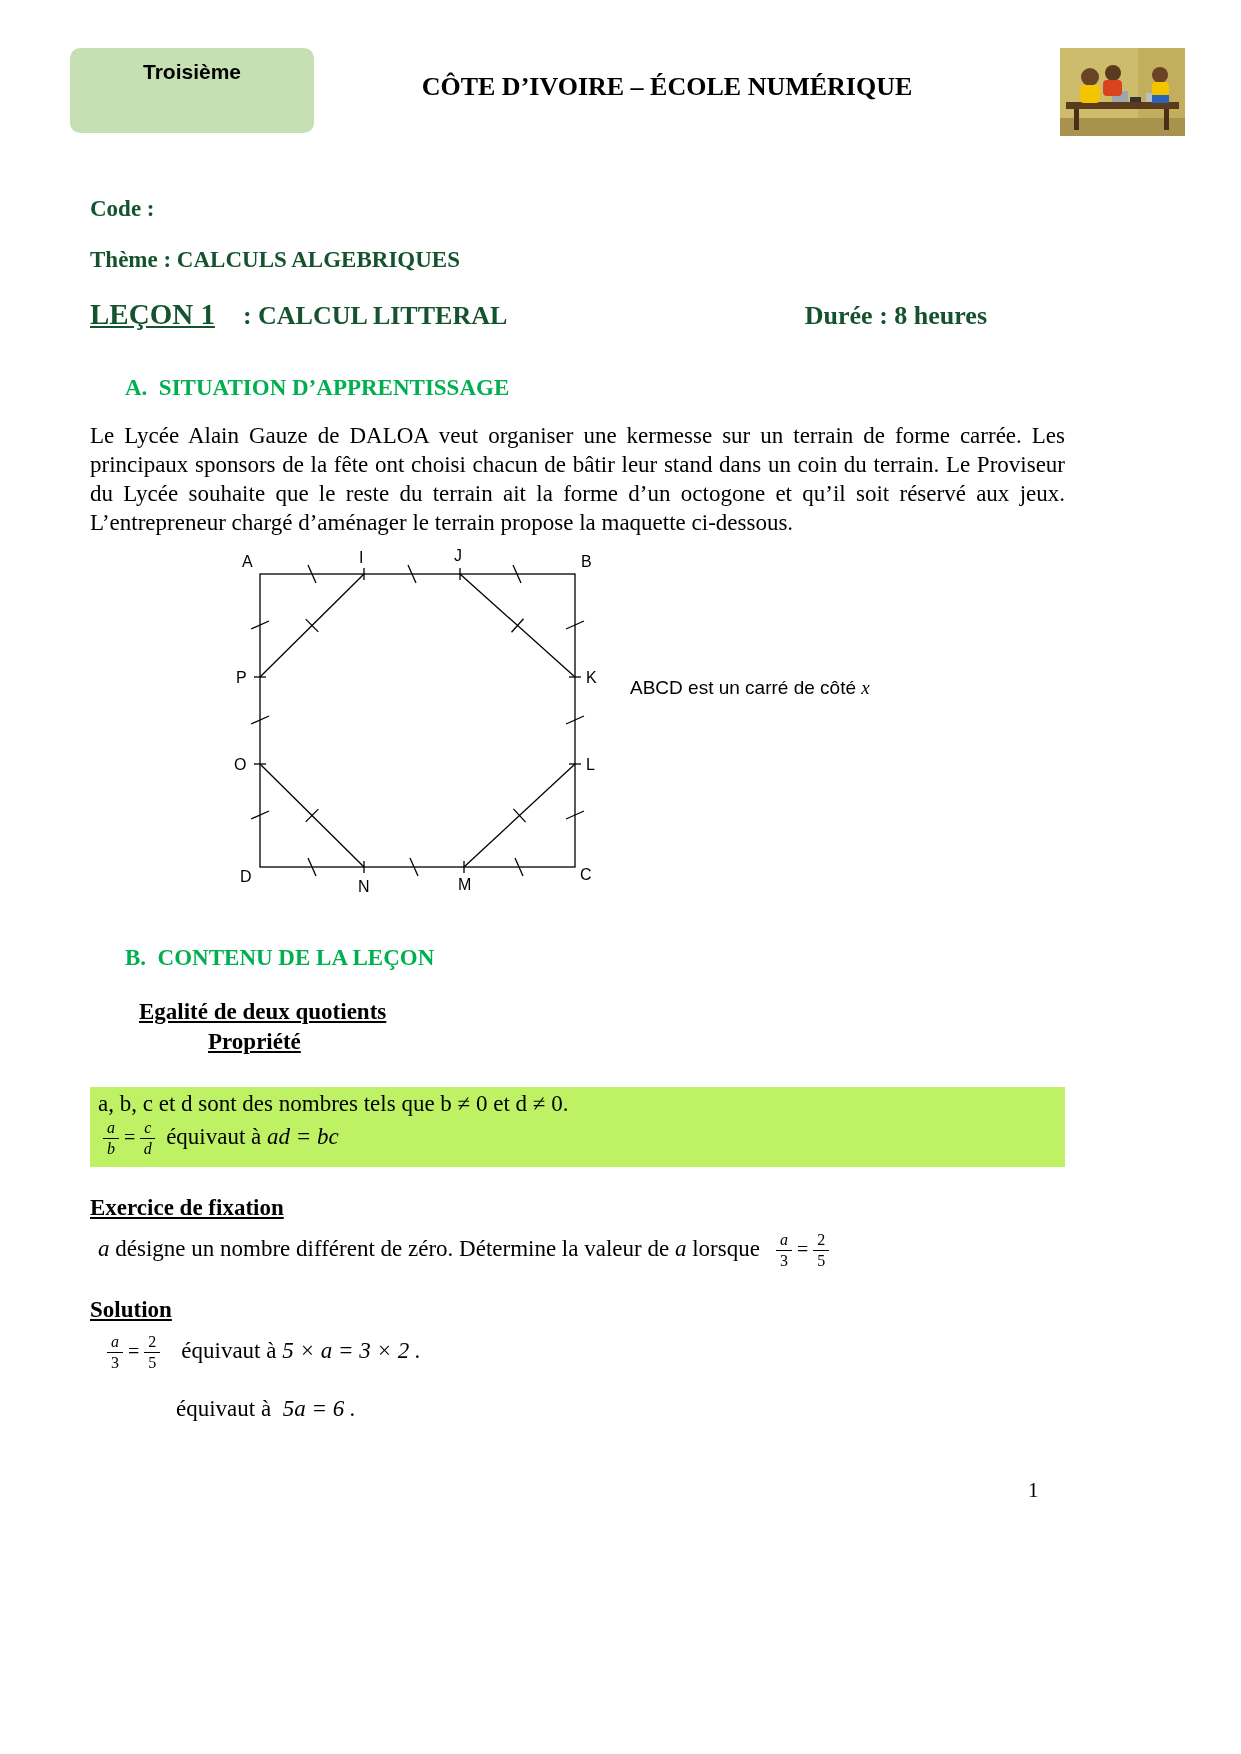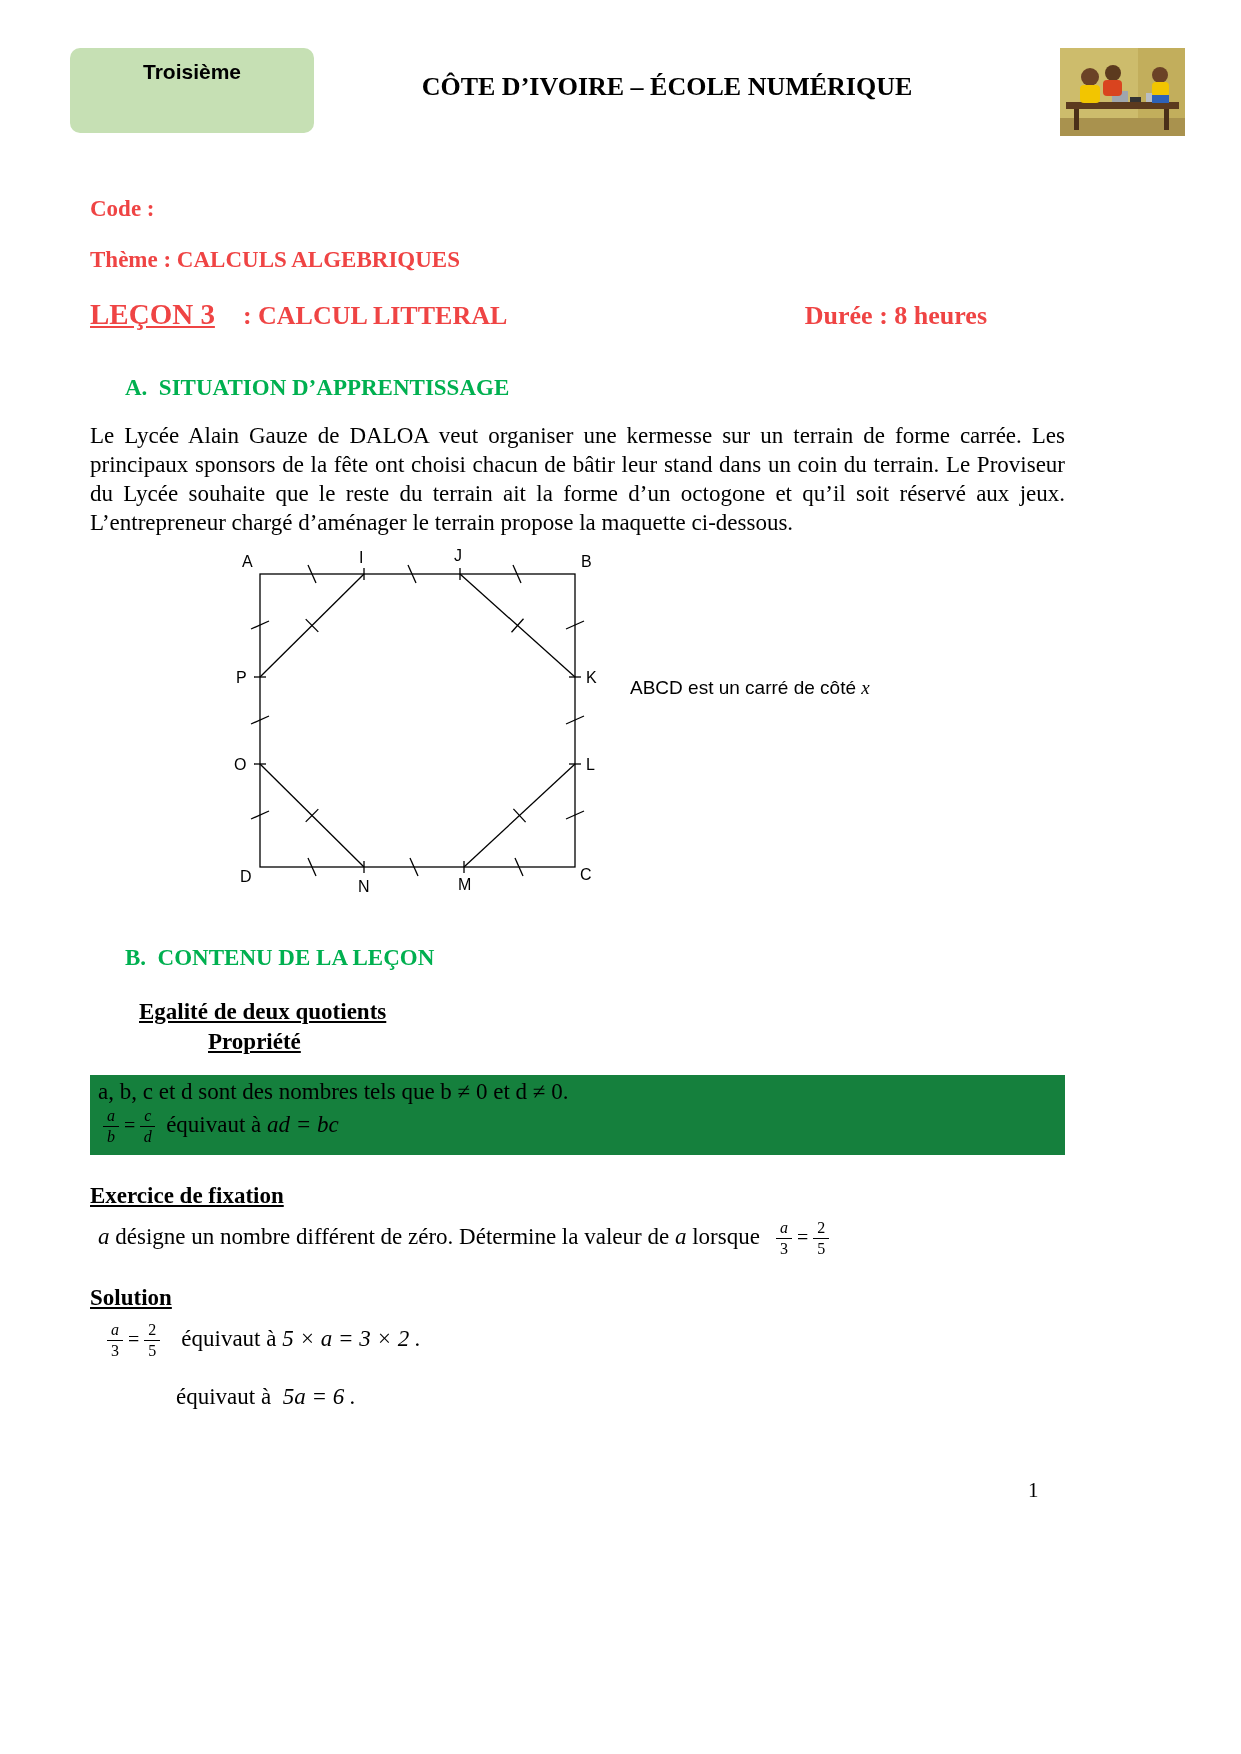--- a/index.html
+++ b/index.html
@@ -2,21 +2,21 @@
 <html><head>
 <meta charset="utf-8">
 <style>
   *{margin:0;padding:0;box-sizing:border-box;}
   html,body{background:#888;}
   .page{
     width:1241px;height:1754px;background:#ffffff;position:relative;overflow:hidden;
     margin:0 auto;font-family:"Liberation Serif",serif;color:#000;
   }
   .bold{font-weight:bold;}
-  .red{color:#ef4444;}
+  .red{color:#14532d;}
 
   
   .header{display:flex;align-items:flex-start;padding:48px 56px 0 70px;}
   .badge{
     width:244px;height:85px;background:#C6E0B4;border-radius:10px;
     text-align:center;padding-top:12px;flex-shrink:0;
   }
   .badge-text{font-family:"Liberation Sans",sans-serif;font-weight:bold;font-size:21px;}
   .doc-title{
     flex:1;text-align:center;font-size:26px;font-weight:bold;margin-top:24px;margin-right:40px;
@@ -49,21 +49,21 @@
   .diagram-caption .var{font-family:"Liberation Serif",serif;font-style:italic;}
 
   
   .quotient-line{margin-top:10px;}
   .roman{display:inline-block;width:50px;margin-left:-16px;font-weight:bold;font-size:23px;}
   .quotient-label{color:#FF0000;font-weight:bold;text-decoration:underline;font-size:23px;}
   .sub1{font-size:23px;font-weight:bold;text-decoration:underline;margin:28px 0 0 49px;}
   .sub2{font-size:23px;font-weight:bold;text-decoration:underline;margin:4px 0 16px 118px;}
 
   
-  .property-block{background:#15803d;margin-top:20px;padding:4px 10px 8px 8px;}
+  .property-block{background:#bef264;margin-top:32px;padding:4px 10px 8px 8px;}
   .prop-line1{font-size:23px;}
   .prop-line2{font-size:23px;margin-top:2px;}
 
   
   .frac{
     display:inline-flex;flex-direction:column;align-items:center;
     font-size:16px;line-height:1.15;vertical-align:middle;margin:0 5px;
   }
   .frac .num{border-bottom:1.4px solid #000;padding:0 4px 1px;}
   .frac .den{padding-top:1px;}
@@ -114,21 +114,21 @@
     </div>
   </header>
 
   <div class="content">
 
     <section class="meta">
       <p class="meta-line red bold">Code :</p>
       <p class="meta-line red bold">Thème : CALCULS ALGEBRIQUES</p>
       <div class="lesson-line">
         <div>
-          <span class="lesson-number red bold">LEÇON 3</span>
+          <span class="lesson-number red bold">LEÇON 1</span>
           <span class="lesson-rest red bold">: CALCUL LITTERAL</span>
         </div>
         <span class="duration red bold">Durée : 8 heures</span>
       </div>
     </section>
 
     <section>
       <h2 class="green-heading">A.&nbsp;&nbsp;SITUATION D’APPRENTISSAGE</h2>
       <p class="body-par">Le Lycée Alain Gauze de DALOA veut organiser une kermesse sur un terrain de forme carrée. Les principaux sponsors de la fête ont choisi chacun de bâtir leur stand dans un coin du terrain. Le Proviseur du Lycée souhaite que le reste du terrain ait la forme d’un octogone et qu’il soit réservé aux jeux. L’entrepreneur chargé d’aménager le terrain propose la maquette ci-dessous.</p>
 

